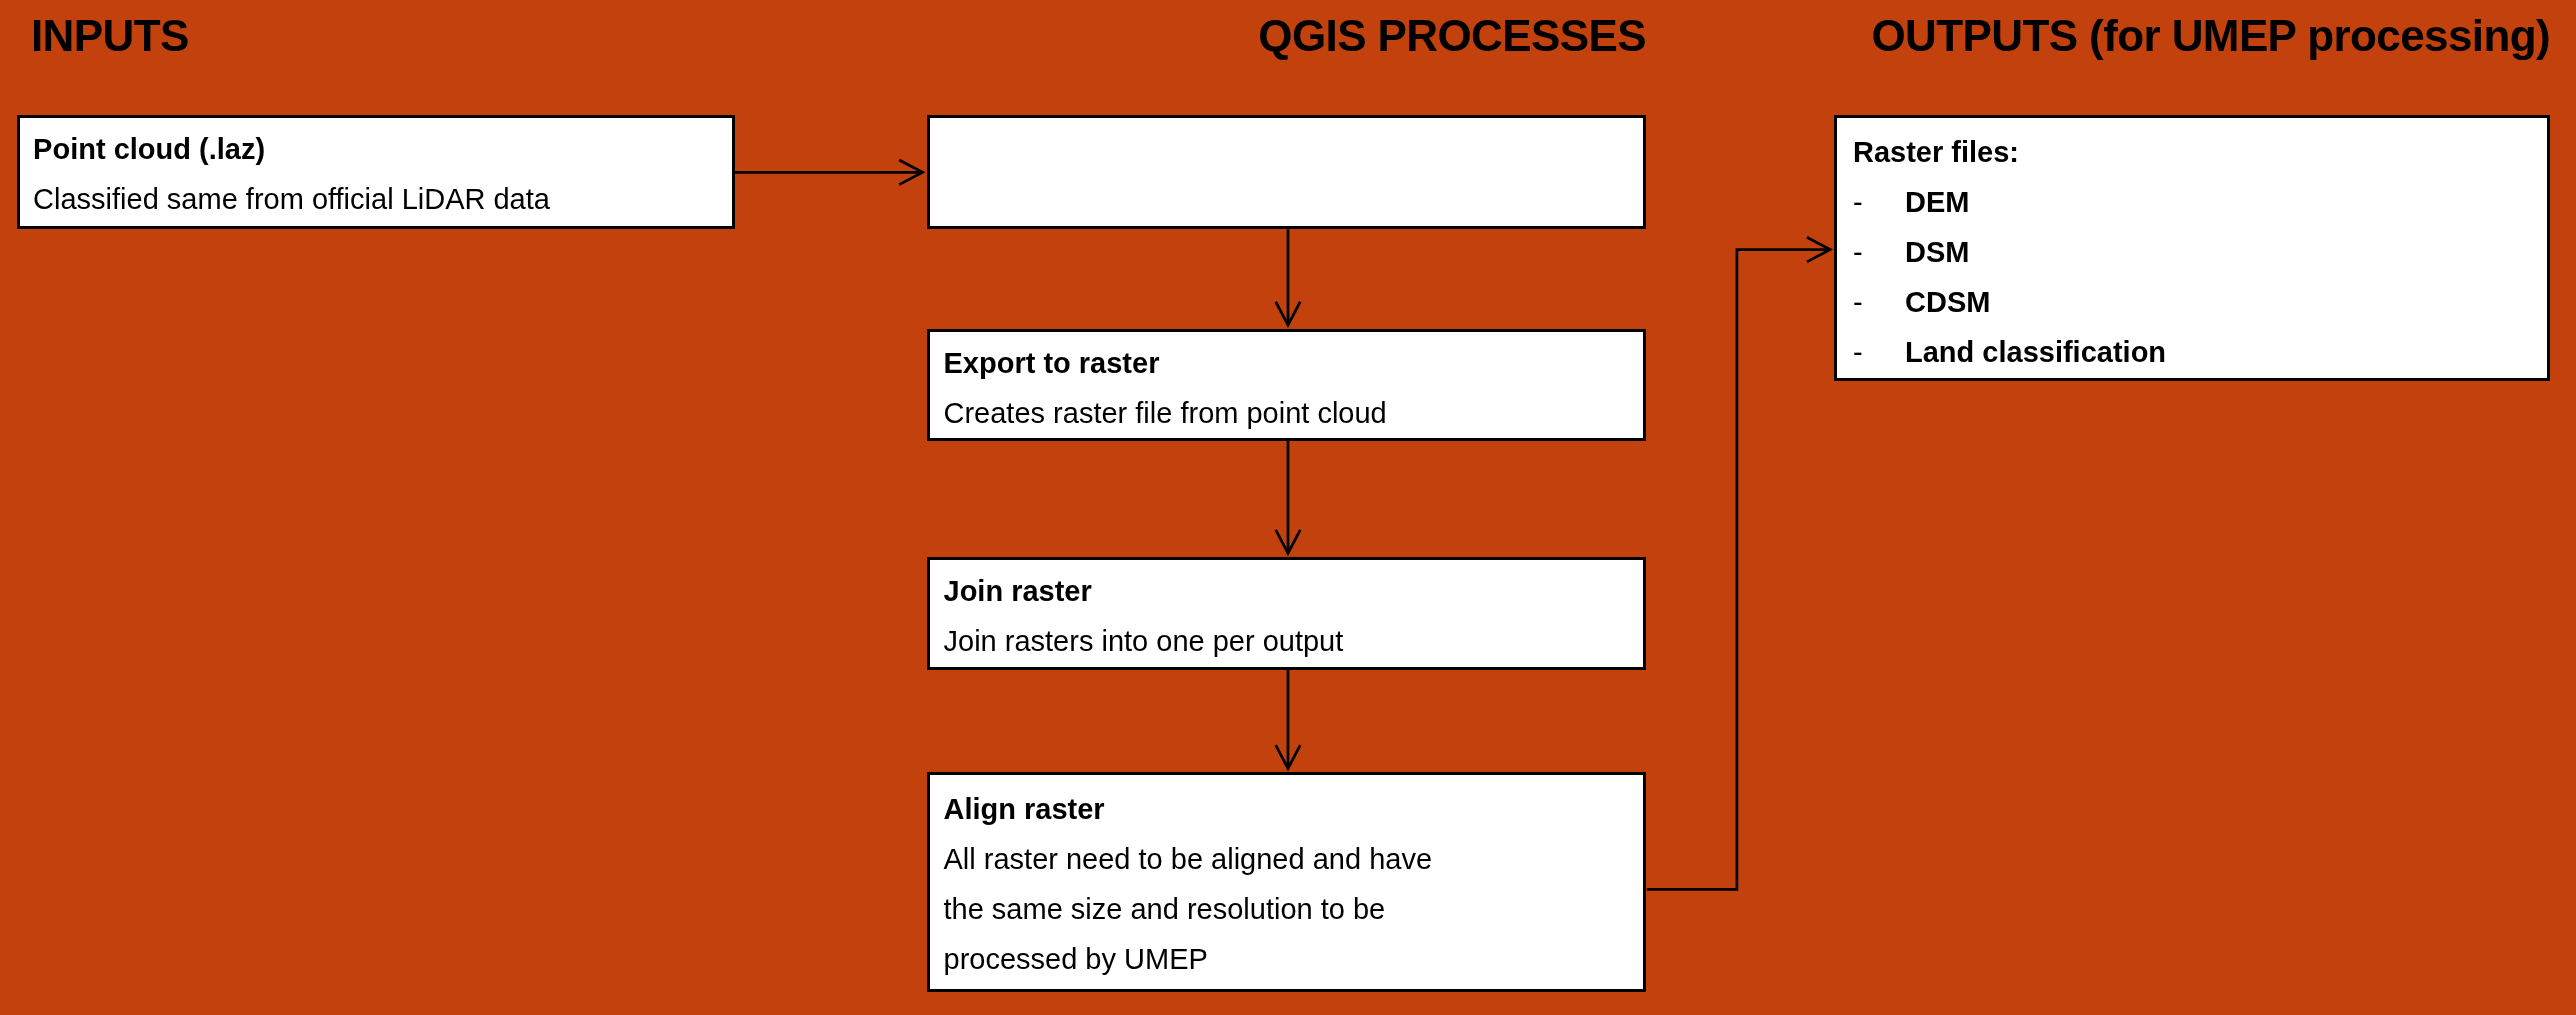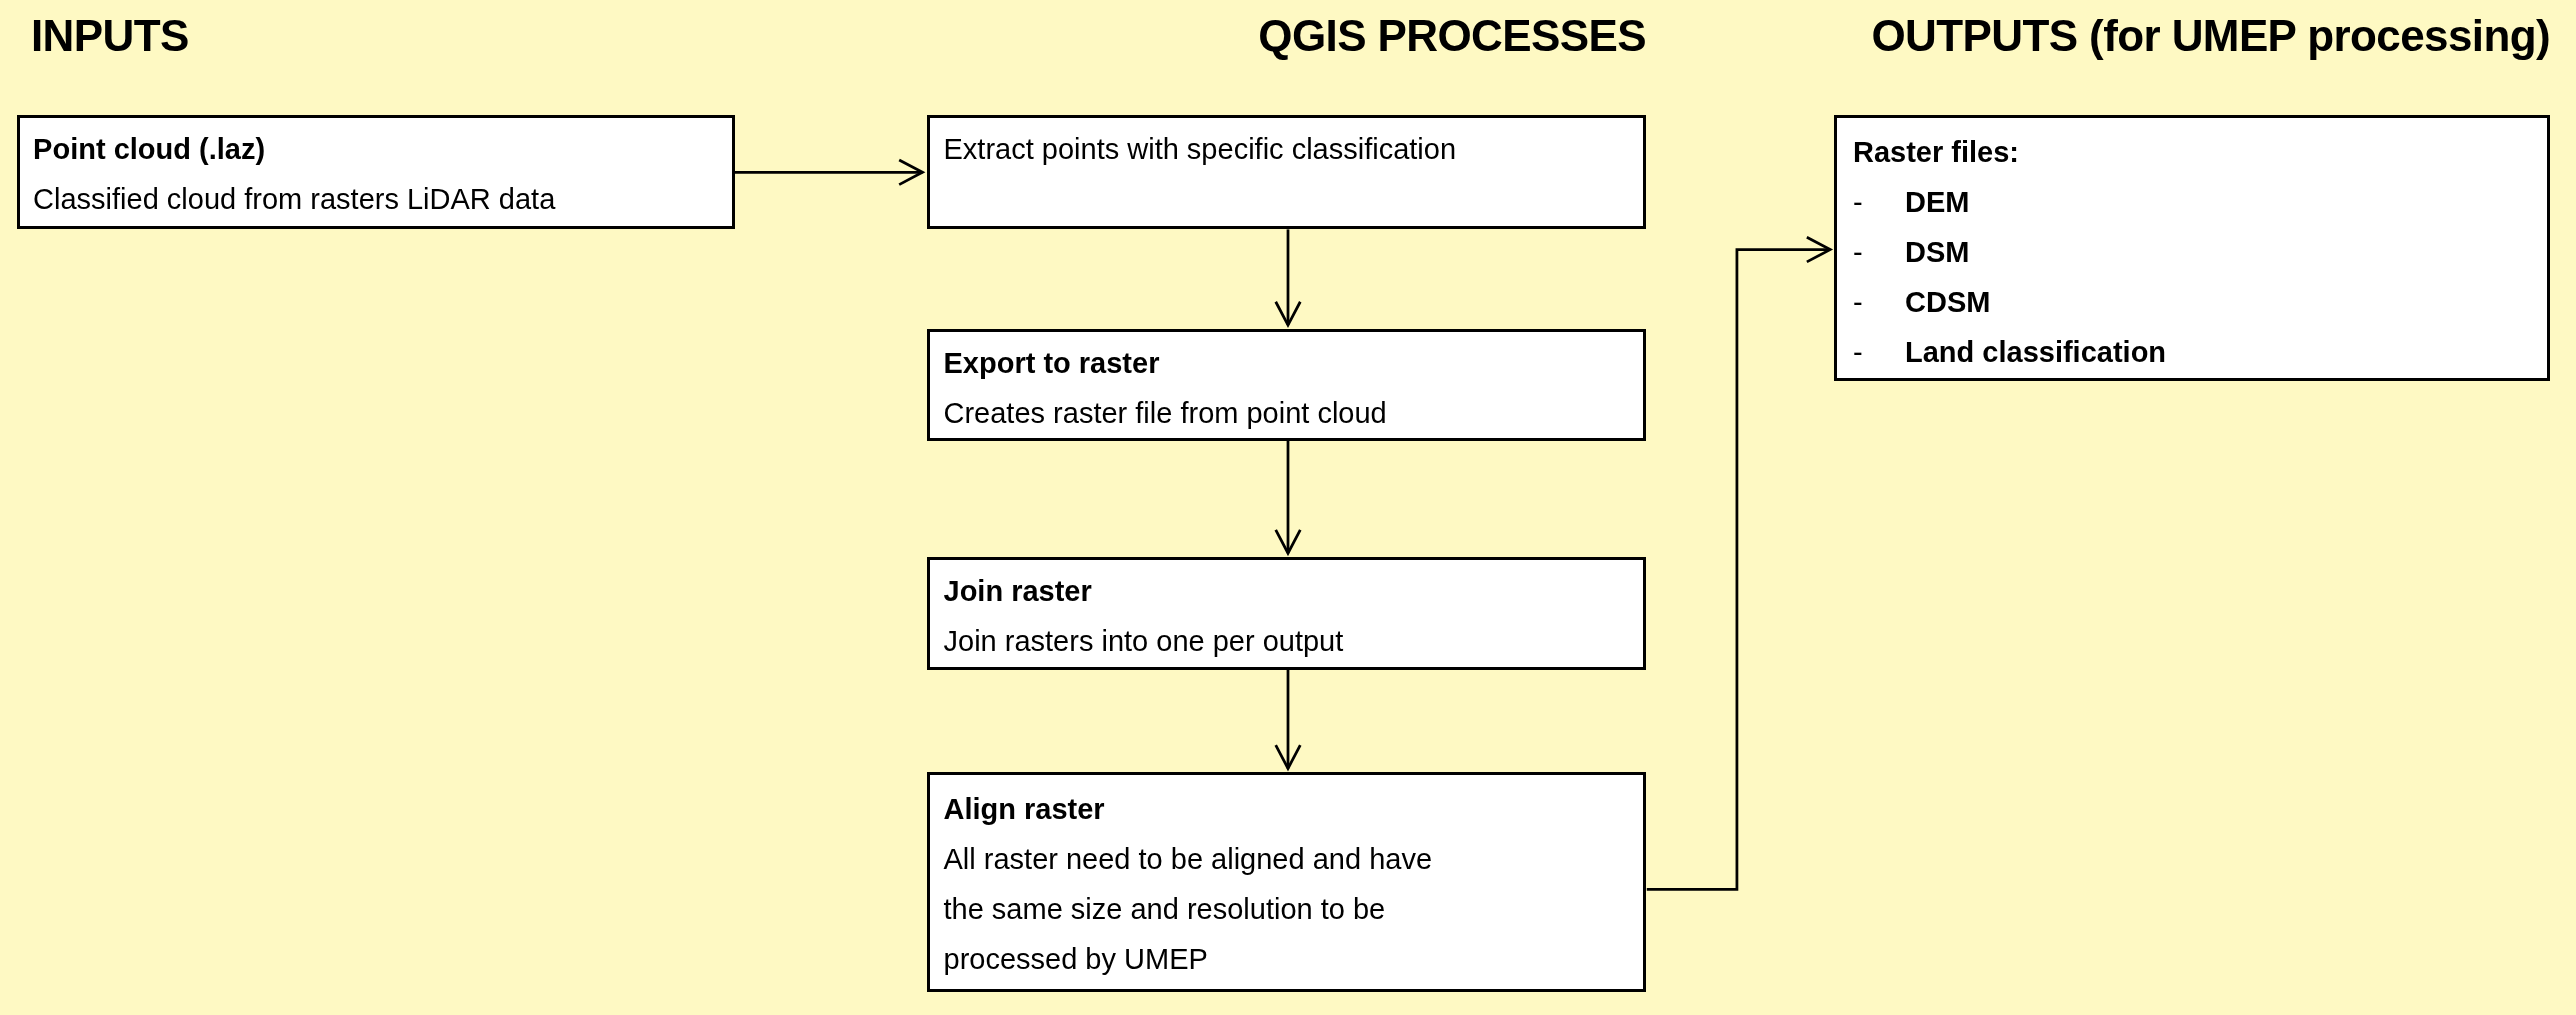--- a/index.html
+++ b/index.html
@@ -5,21 +5,21 @@
   html, body {
     margin: 0;
     padding: 0;
     background: #ffffff;
     font-family: "Liberation Sans", "DejaVu Sans", sans-serif;
   }
   .stage {
     position: relative;
     width: 2576px;
     height: 1015px;
-    background: #fef9c3;
+    background: #c2410c;
     overflow: hidden;
     color: #000000;
   }
   .col-title {
     position: absolute;
     top: 11px;
     font-size: 44px;
     font-weight: bold;
     letter-spacing: -0.6px;
     white-space: nowrap;
@@ -84,25 +84,24 @@
     <line x1="2100" y1="1092" x2="2100" y2="1253" marker-end="url(#arrowhead)"></line>
     <polyline points="2685,1450 2832,1450 2832,407 2984,407" marker-end="url(#arrowhead)"></polyline>
   </svg>
 
   <div class="col-title" id="title-inputs">INPUTS</div>
   <div class="col-title centered" id="title-processes">QGIS PROCESSES</div>
   <div class="col-title centered" id="title-outputs">OUTPUTS (for UMEP processing)</div>
 
   <div class="node" id="node-point-cloud">
     <div class="node-title">Point cloud (.laz)</div>
-    <div class="node-desc">Classified cloud from rasters LiDAR data</div>
+    <div class="node-desc">Classified same from official LiDAR data</div>
   </div>
 
   <div class="node" id="node-filter">
-    <div class="node-desc">Extract points with specific classification</div>
   </div>
 
   <div class="node" id="node-export">
     <div class="node-title">Export to raster</div>
     <div class="node-desc">Creates raster file from point cloud</div>
   </div>
 
   <div class="node" id="node-join">
     <div class="node-title">Join raster</div>
     <div class="node-desc">Join rasters into one per output</div>

